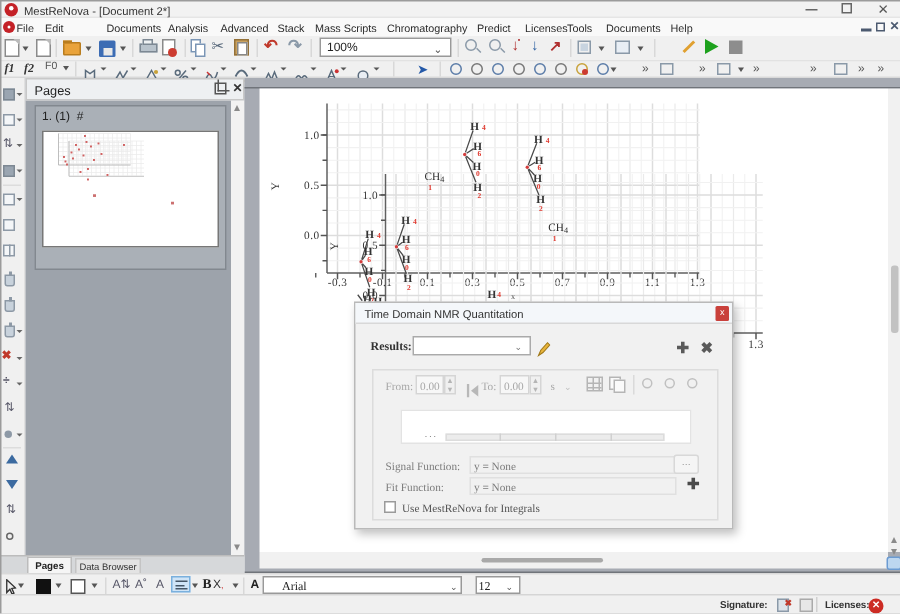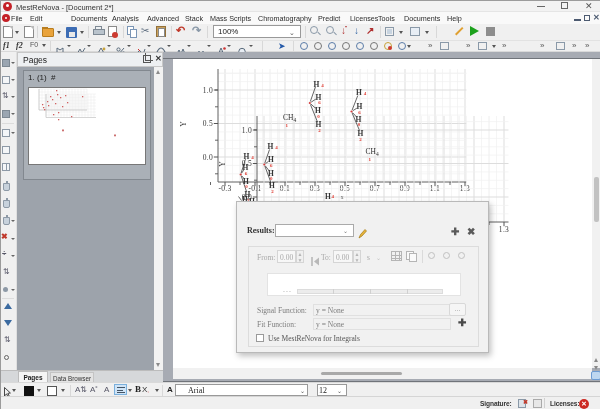--- a/index.html
+++ b/index.html
@@ -375,20 +375,24 @@
 <text x="365.5" y="154" style="font-family:&quot;Liberation Serif&quot;,serif;font-size:7.5px;fill:#2d2d2d">CH<tspan dy="1.5" font-size="5.5">4</tspan></text>
 <text x="368.5" y="160.5" class="mr">1</text>
 <text x="325" y="198.5" class="mh" fill="#3a4456">H</text>
     <text x="331.5" y="198" class="mr">4</text>
 <text x="242" y="202" class="mh">H</text>
     <text x="249" y="203.5" class="mh">H</text>
 <text x="342" y="199" style="font-family:'Liberation Serif',serif;font-size:5.5px;fill:#666" text-anchor="middle">x</text>
 <path d="M238.5 196.5l3 4 M247.5 198.5l-2.5 4" stroke="#4a4a4a" stroke-width="0.85" fill="none"></path>
 </svg>
 <div class="abs" style="left:236px;top:201px;width:253px;height:152px;background:#f1f1f1;border:1px solid #b9b9b9;box-shadow:2px 3px 6px rgba(0,0,0,0.25)">
+<div class="abs" style="left:0;top:0;width:251px;height:14px;background:#f4f7fa;border-bottom:1px solid #d8d8d8">
+      <div class="abs" style="left:6px;top:2.5px;font-size:7.5px;color:#333">Time Domain NMR Quantitation</div>
+      <div class="abs" style="left:240px;top:2px;width:9px;height:10px;background:#c9413c;border-radius:1px;color:#fff;font-size:6px;text-align:center;line-height:10px">x</div>
+    </div>
 <div class="abs" style="left:10px;top:24px;font-family:'Liberation Serif',serif;font-weight:bold;font-size:8px;color:#333">Results:</div>
 <div class="abs" style="left:38px;top:22px;width:79px;height:13px;background:#fff;border:1px solid #aaa"></div>
 <div class="abs" style="left:106px;top:25px;color:#777;font-size:6px">⌄</div>
 <div class="abs" style="left:121px;top:23px;width:9px;height:11px"><svg width="9" height="11">
         <path d="M1 10 L2.5 6.5 L7 1.5 L8.5 3 L4 8 Z" fill="#e8b43a" stroke="#a07818" stroke-width="0.7"></path>
       </svg></div>
 <div class="abs" style="left:214px;top:24px;color:#5a5a5a;font-size:10px;font-weight:bold">✚</div>
 <div class="abs" style="left:230px;top:24px;color:#5a5a5a;font-size:10px;font-weight:bold">✖</div>
 <div class="abs" style="left:11px;top:44px;width:231px;height:101px;border:1px solid #dcdcdc;background:#f1f1f1"></div>
 <div class="abs" style="left:20px;top:51px;color:#a8a8a8;font-family:'Liberation Serif',serif;font-size:7.5px">From:</div>

